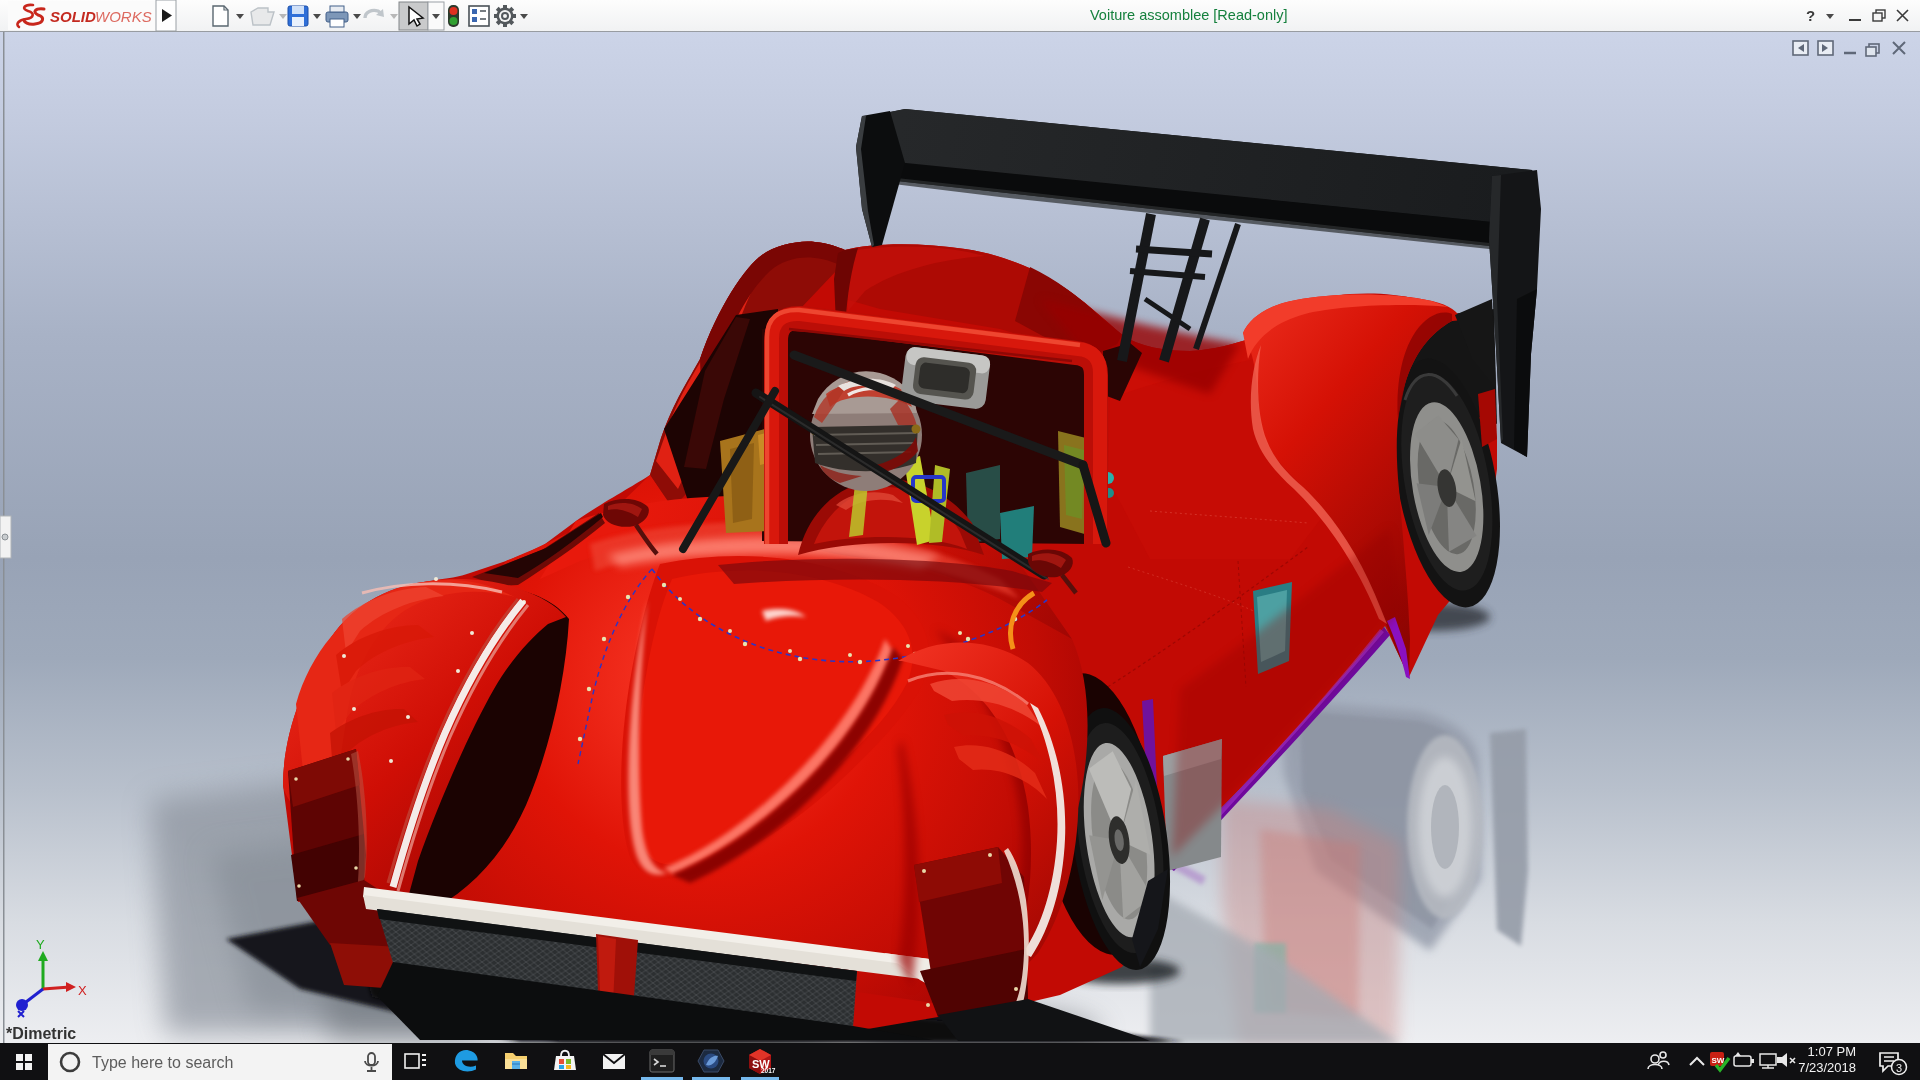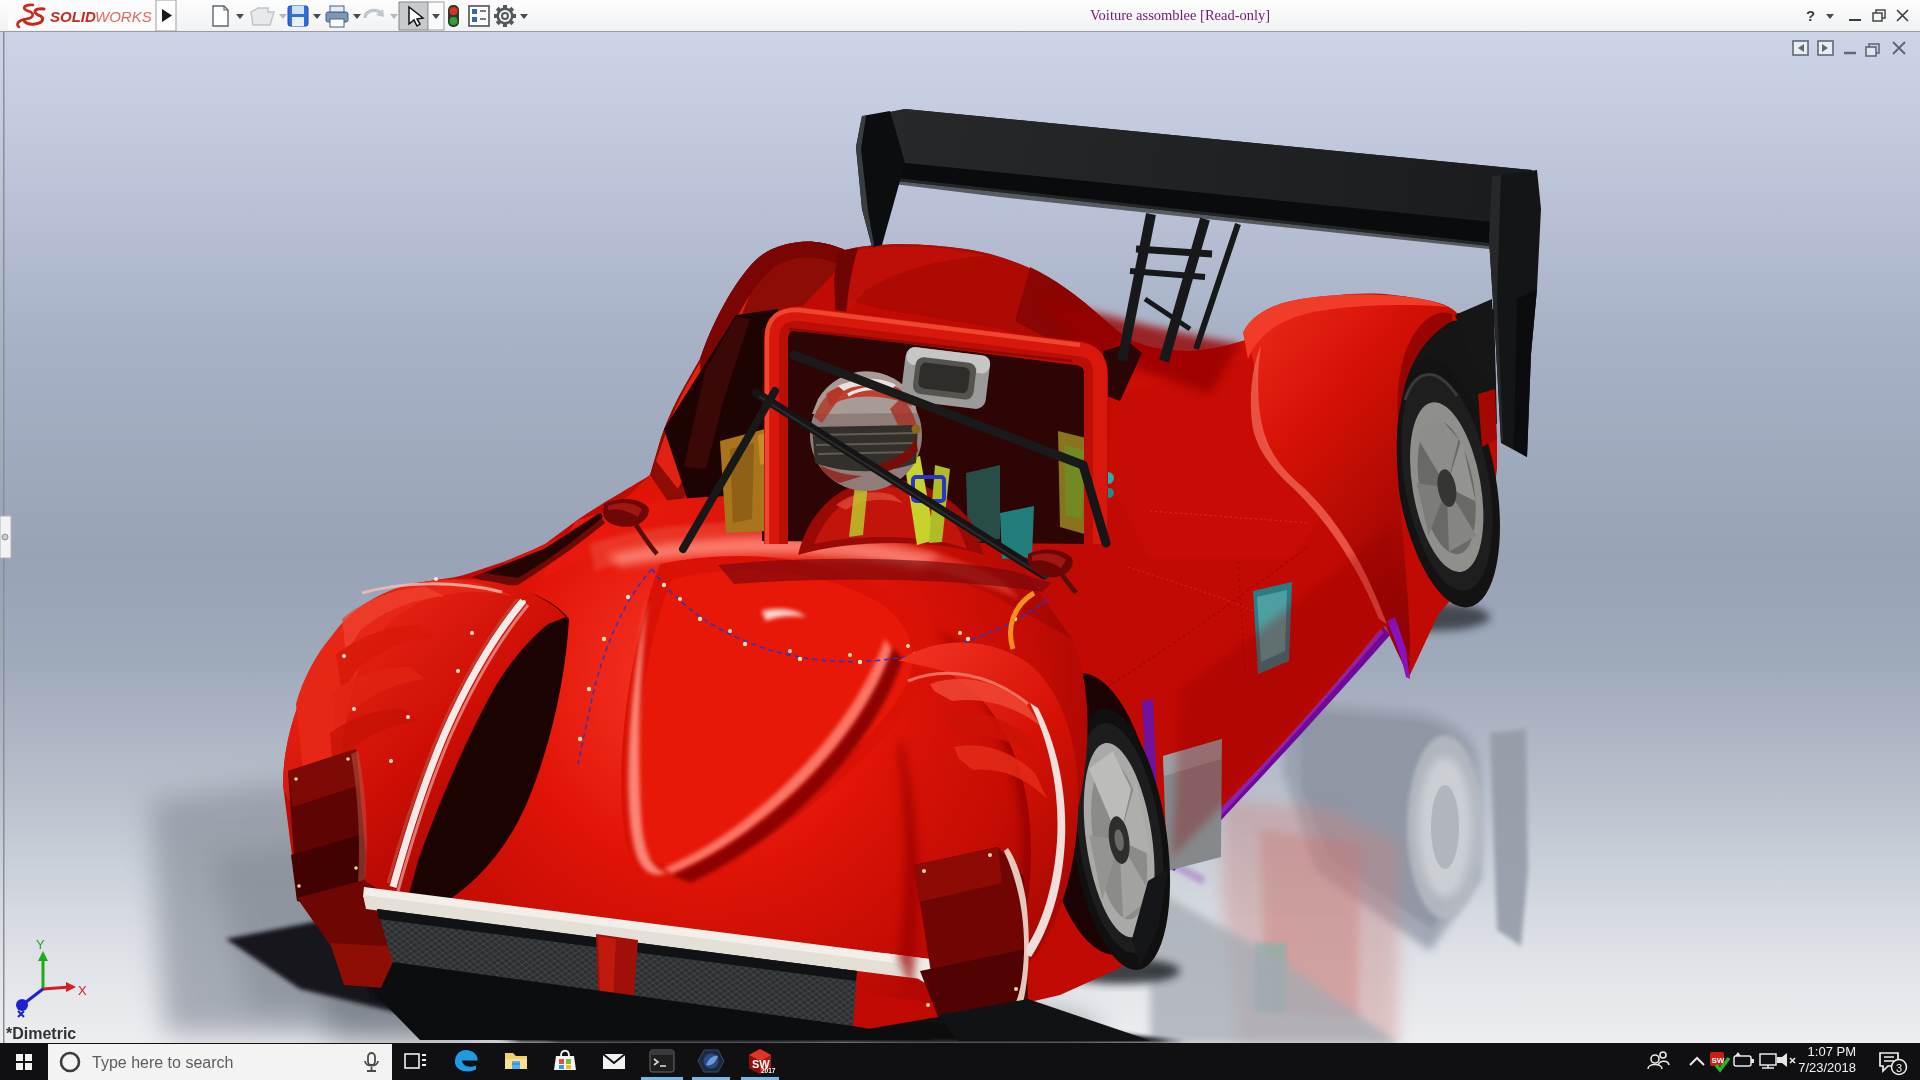--- a/index.html
+++ b/index.html
@@ -1,21 +1,21 @@
 <!DOCTYPE html>
 <html><head>
 <meta charset="utf-8">
 <style>
   html,body{margin:0;padding:0;width:1920px;height:1080px;overflow:hidden;background:#fff;
     font-family:"Liberation Sans",sans-serif;}
   #stage{position:absolute;top:0;left:0;width:1920px;height:1080px;}
   #topbar{position:absolute;top:0;left:0;width:1920px;height:31px;
     background:linear-gradient(180deg,#fdfdfd,#f1f2f3);border-bottom:1px solid #989ca1;}
   #title{position:absolute;top:0;left:1090px;height:31px;line-height:31px;
-    font-size:14.5px;color:#701a75;font-family:Liberation Serif, serif;}
+    font-size:14.5px;color:#15803d;}
 </style>
 </head>
 <body>
 <div id="stage">
   <svg id="scene" width="1920" height="1012" viewBox="0 32 1920 1012" style="position:absolute;top:31px;left:0" preserveAspectRatio="none">
   <defs>
   <linearGradient id="bg" x1="0" y1="32" x2="0" y2="1044" gradientUnits="userSpaceOnUse">
     <stop offset="0" stop-color="#ccd4e8"></stop>
     <stop offset="0.08" stop-color="#c4cce0"></stop>
     <stop offset="0.3" stop-color="#a8b2c6"></stop>

